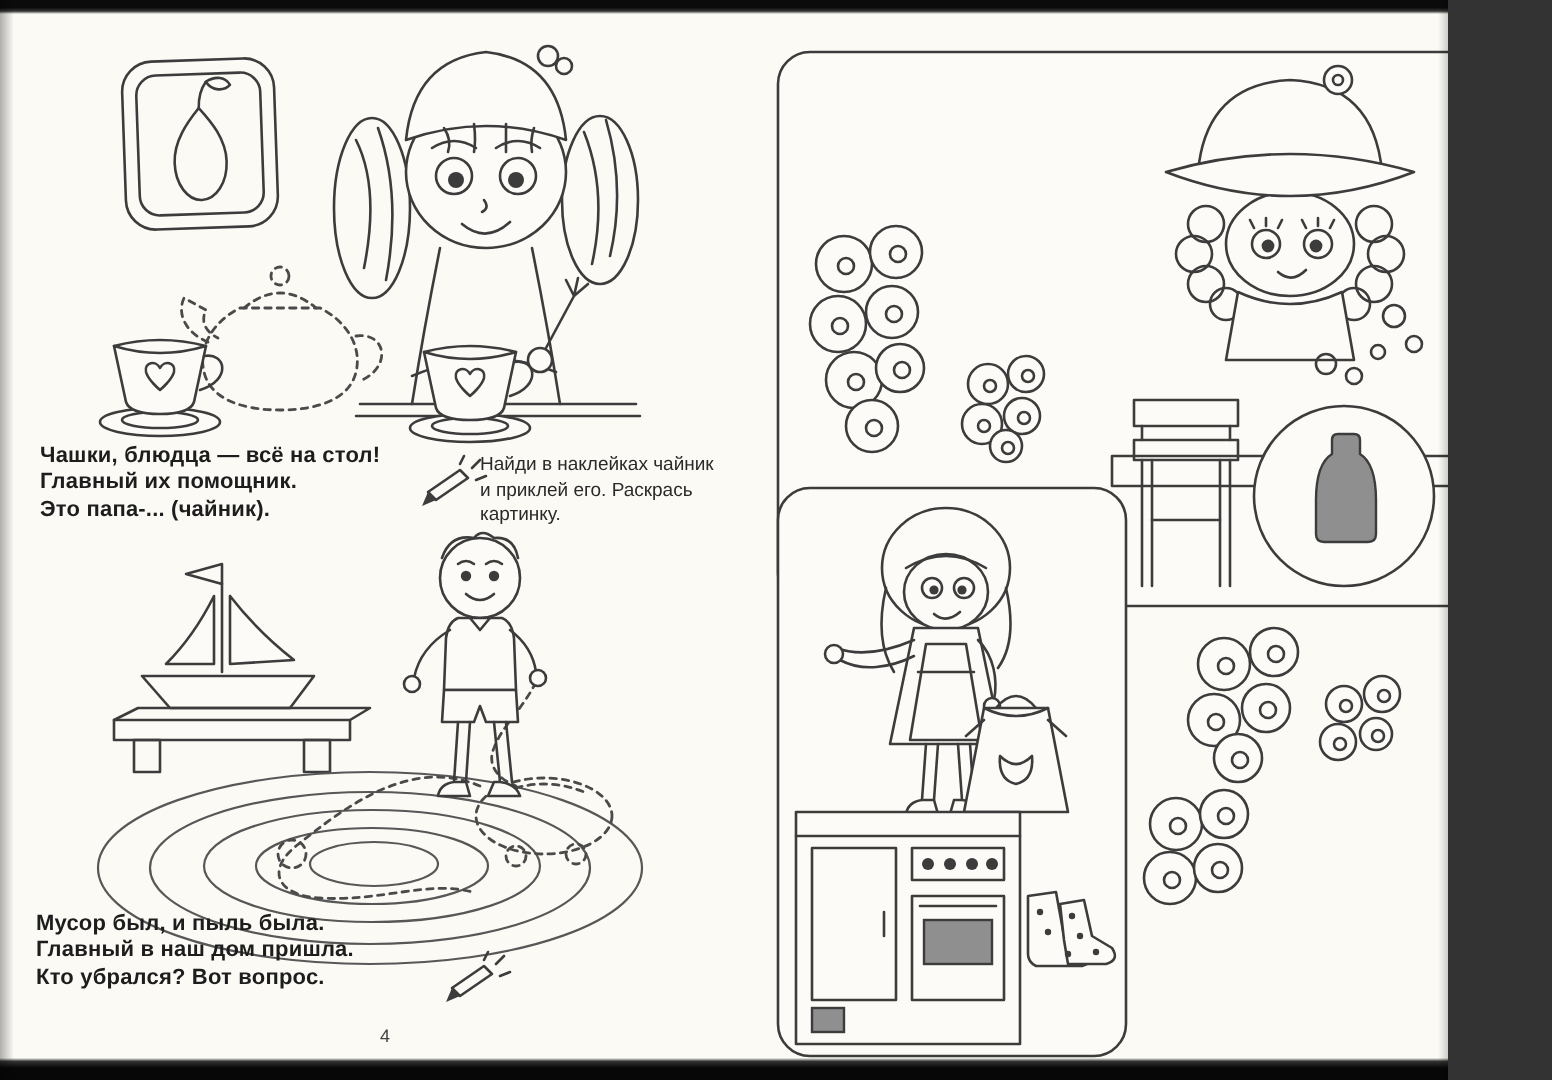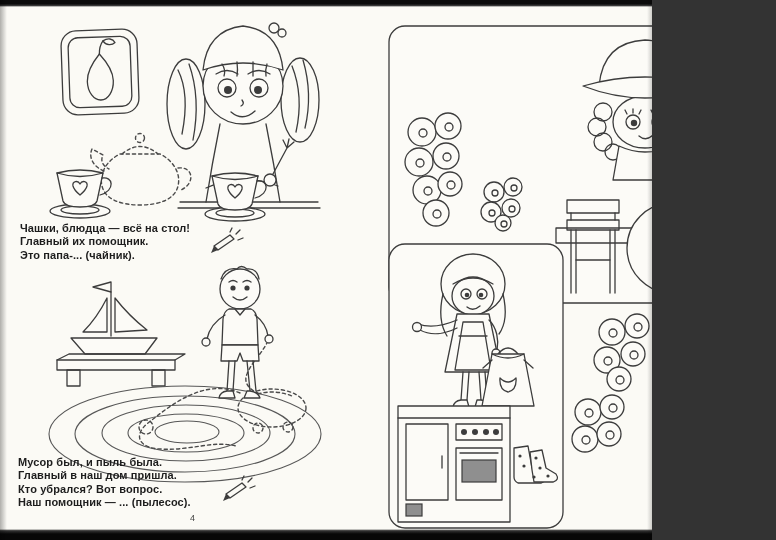--- a/index.html
+++ b/index.html
@@ -1,16 +1,16 @@
 <!DOCTYPE html>
 <html><head>
 <meta charset="utf-8">
 <style>
   html,body{margin:0;padding:0;background:#333;}
-  .scan{position:relative;width:652px;height:540px;background:#fbfaf5;overflow:hidden;
+  .scan{position:relative;width:724px;height:540px;background:#fbfaf5;overflow:hidden;
         font-family:"Liberation Sans",sans-serif;}
   .edge-top{position:absolute;left:0;top:0;width:776px;height:7px;
         background:linear-gradient(180deg,#0b0b0b 55%,#3a3a3a 80%,rgba(60,60,60,0));}
   .edge-bottom{position:absolute;left:0;top:529px;width:776px;height:11px;
         background:linear-gradient(0deg,#070707 55%,#333 85%,rgba(60,60,60,0));}
   .edge-left{position:absolute;left:0;top:0;width:7px;height:540px;
         background:linear-gradient(90deg,rgba(0,0,0,.30),rgba(0,0,0,0));}
   .edge-right{position:absolute;right:0;top:0;width:5px;height:540px;
         background:linear-gradient(270deg,rgba(0,0,0,.18),rgba(0,0,0,0));}
   svg.art{position:absolute;left:0;top:0;}
@@ -339,26 +339,30 @@
       </g>
     </g>
   </svg>
 
   <div class="poem" style="left:20px;top:222px;">
     <div><span class="b">Чашки</span><span>, блюдца — всё на стол!</span></div>
     <div>Главный их помощник.</div>
     <div>Это папа-... (чайник).</div>
   </div>
 
+  <div class="task" style="left:240px;top:227px;">
+    <div>Найди в наклейках чайник</div>
+    <div>и приклей его. Раскрась</div>
+    <div>картинку.</div>
+  </div>
 
   <div class="poem" style="left:18px;top:456px;">
     <div><span class="b">Мусор</span><span> был, и пыль была.</span></div>
     <div>Главный в наш дом пришла.</div>
     <div>Кто убрался? Вот вопрос.</div>
-    <div>Наш помощник — ... (пылесос).</div>
   </div>
 
 
   <div class="pagenum">4</div>
 
   <div class="edge-top"></div>
   <div class="edge-bottom"></div>
   <div class="edge-left"></div>
   <div class="edge-right"></div>
 </div>

